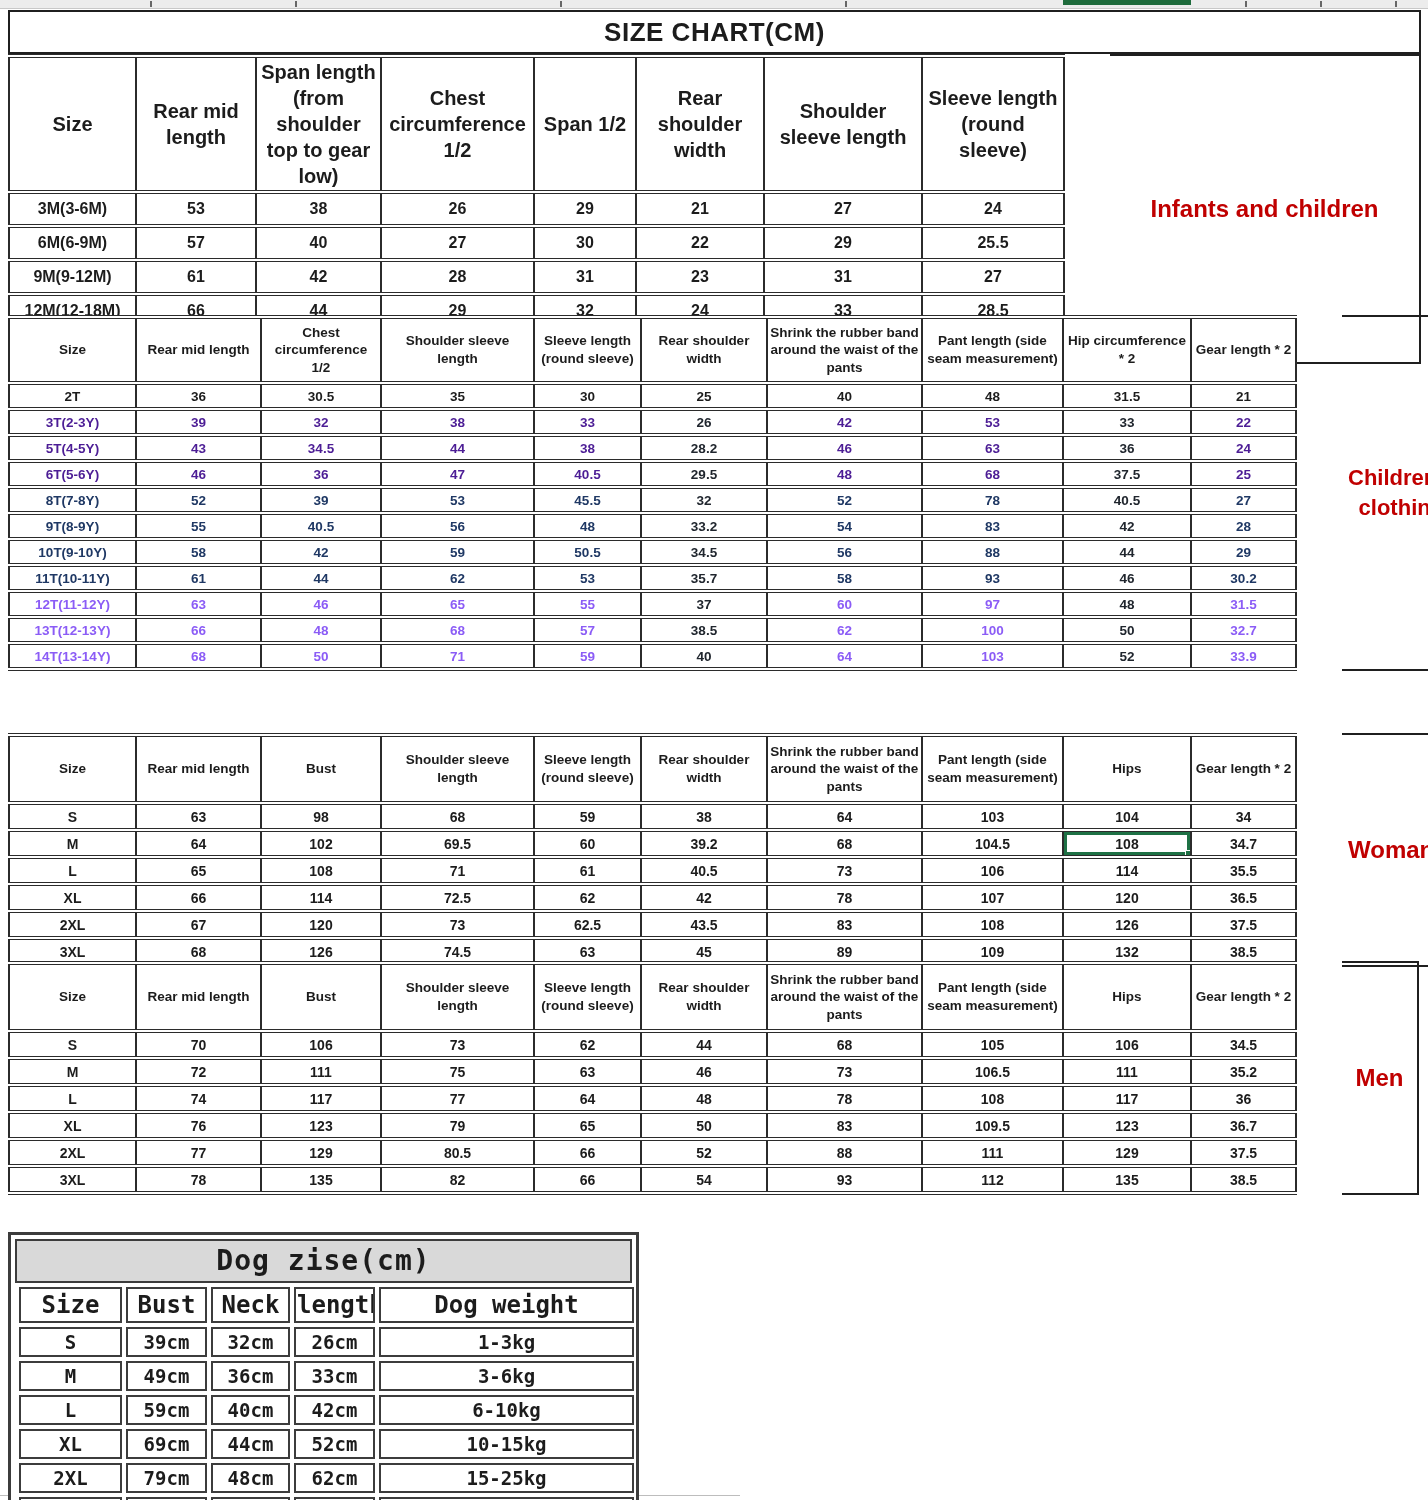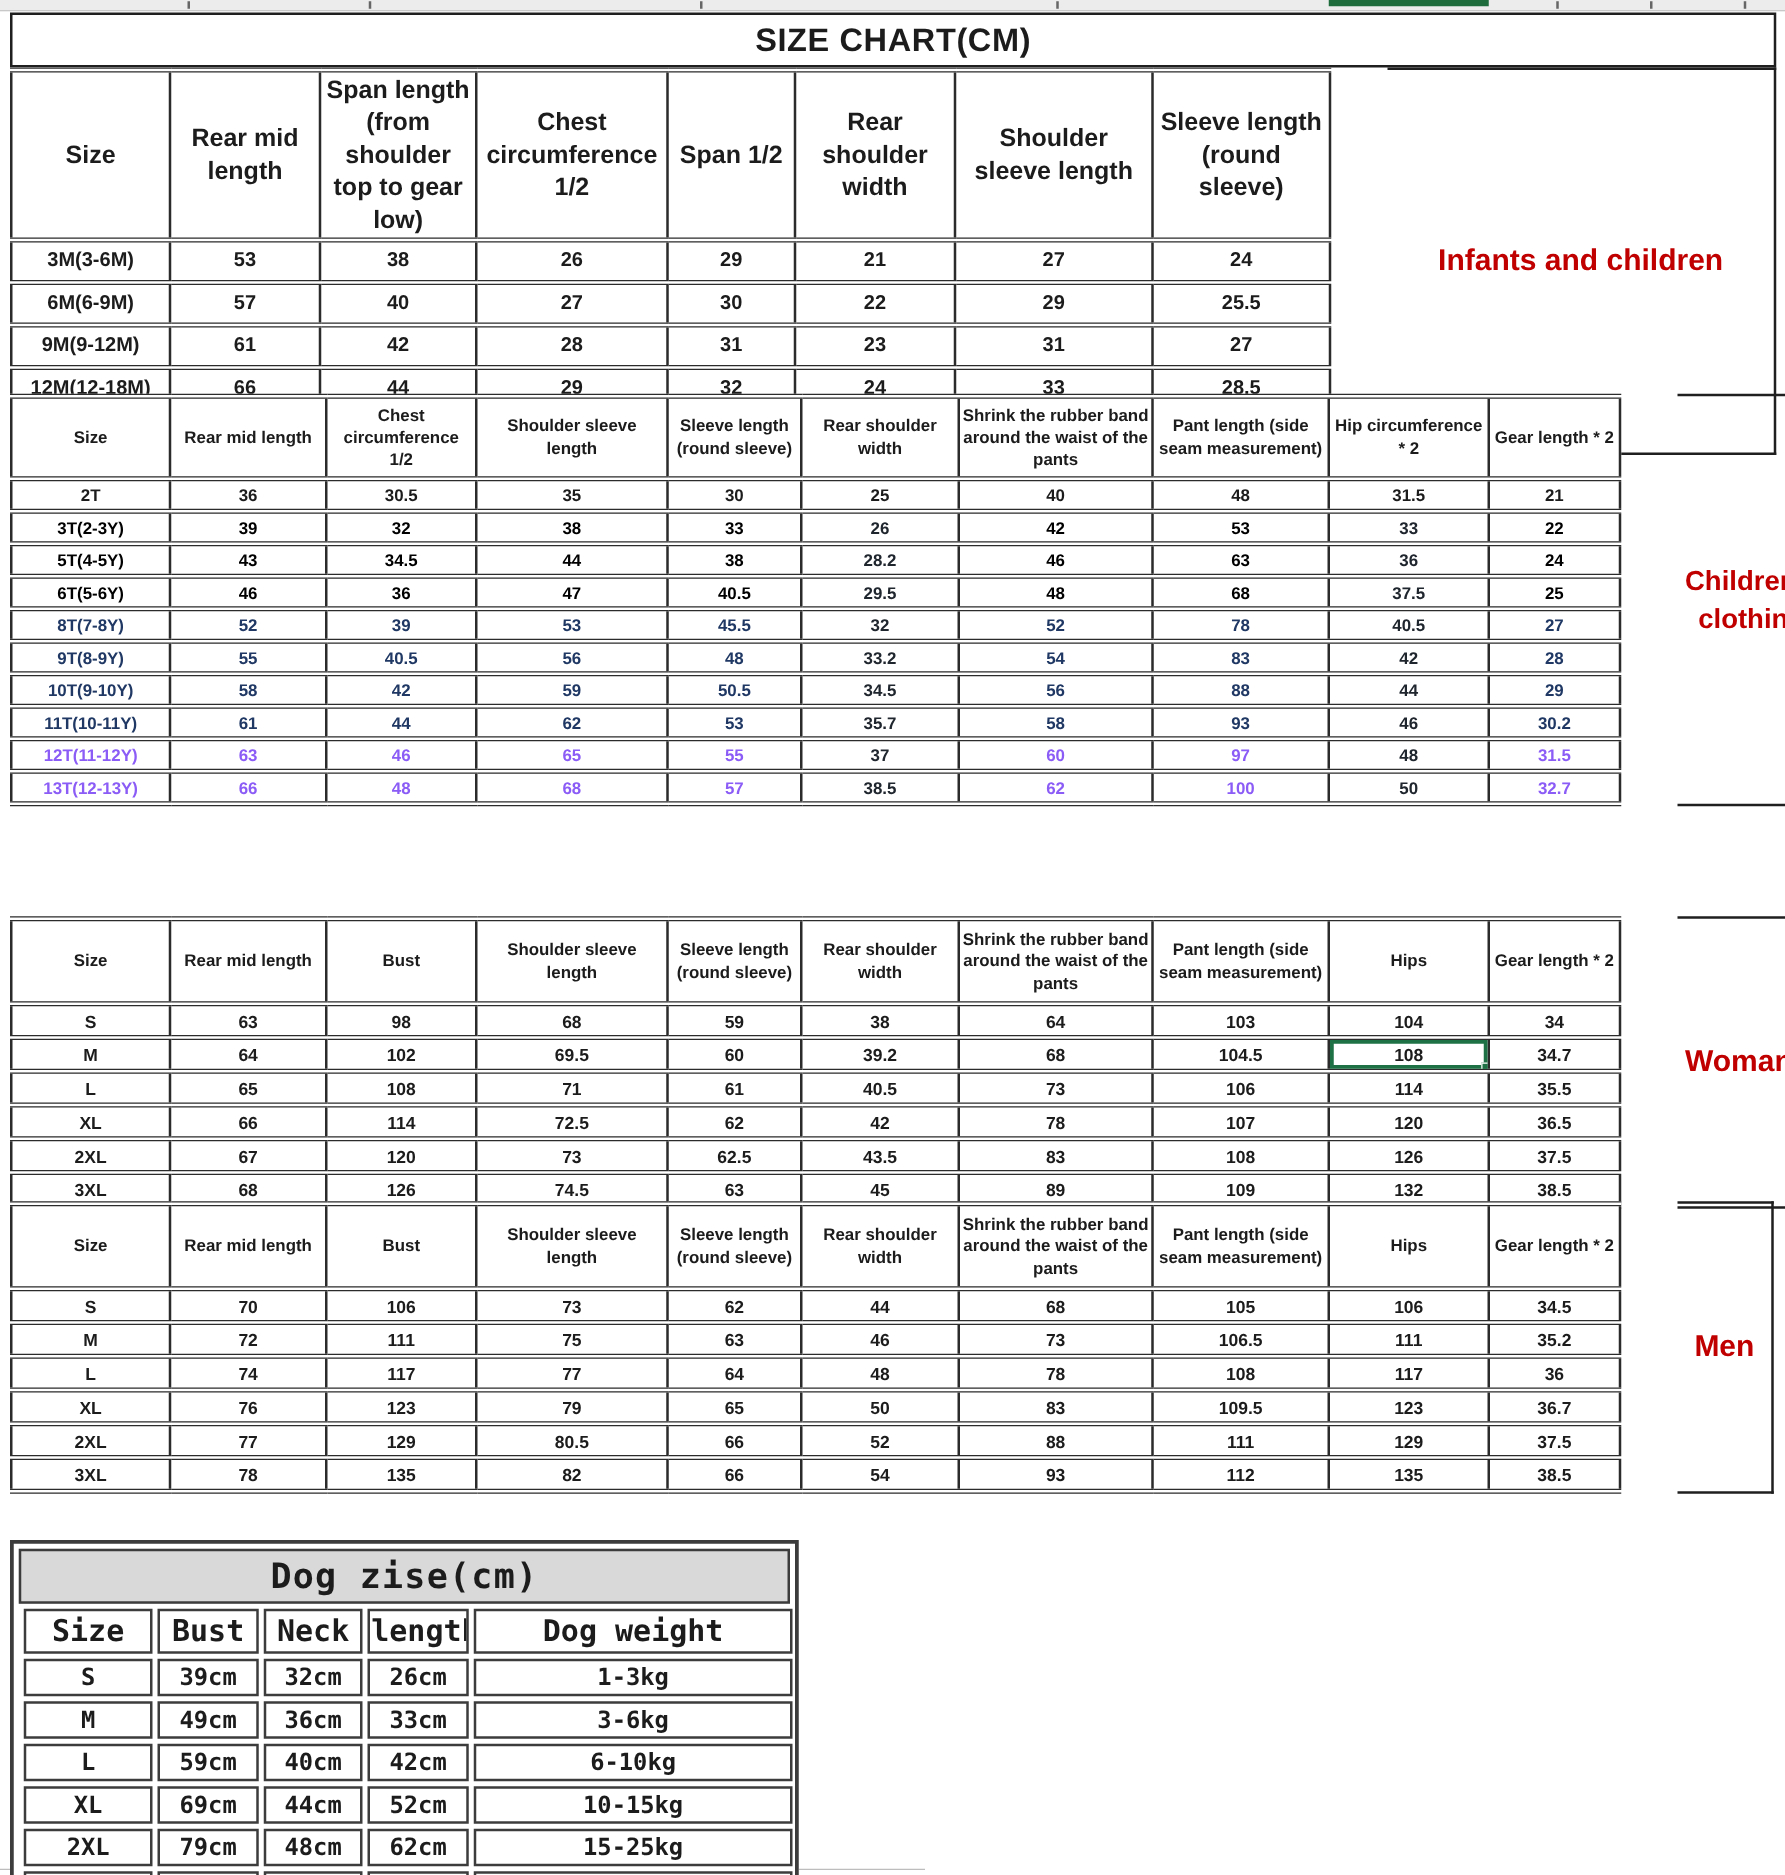--- a/index.html
+++ b/index.html
@@ -54,21 +54,21 @@
 
   .tbl-children { width:1287px; }
   .tbl-children th { height:60px; font-size:13.5px; }
   .tbl-children td { height:20px; font-size:13.5px; }
 
   .tbl-woman, .tbl-men { width:1287px; }
   .tbl-woman th, .tbl-men th { height:62px; font-size:13.5px; }
   .tbl-woman td, .tbl-men td { height:21px; font-size:14px; }
 
   
-  .row-blue td { color:#000000; }
+  .row-blue td { color:#4c1d95; }
   .row-navy td { color:#1f3864; }
   .row-red  td { color:#8b5cf6; }
   .row-blue td:nth-child(6), .row-blue td:nth-child(9),
   .row-navy td:nth-child(6), .row-navy td:nth-child(9),
   .row-red  td:nth-child(6), .row-red  td:nth-child(9) { color:#20262e; }
 
   
   td.selected-cell { box-shadow: inset 0 0 0 3px #1e7145; position:relative; }
   td.selected-cell::after {
     content:""; position:absolute; right:-4px; bottom:-4px; width:7px; height:7px;
@@ -334,20 +334,32 @@
             <td>13T(12-13Y)</td>
             <td>66</td>
             <td>48</td>
             <td>68</td>
             <td>57</td>
             <td>38.5</td>
             <td>62</td>
             <td>100</td>
             <td>50</td>
             <td>32.7</td>
+          </tr>
+          <tr class="row-red">
+            <td>14T(13-14Y)</td>
+            <td>68</td>
+            <td>50</td>
+            <td>71</td>
+            <td>59</td>
+            <td>40</td>
+            <td>64</td>
+            <td>103</td>
+            <td>52</td>
+            <td>33.9</td>
           </tr>
         </tbody>
       </table>
     <div class="side-label small">Children's clothing</div>
   </div>
 </div>
 
 <div class="block" style="top:733px; width:1411px;">
   <div class="hrow">
     <table class="tbl tbl-woman">

